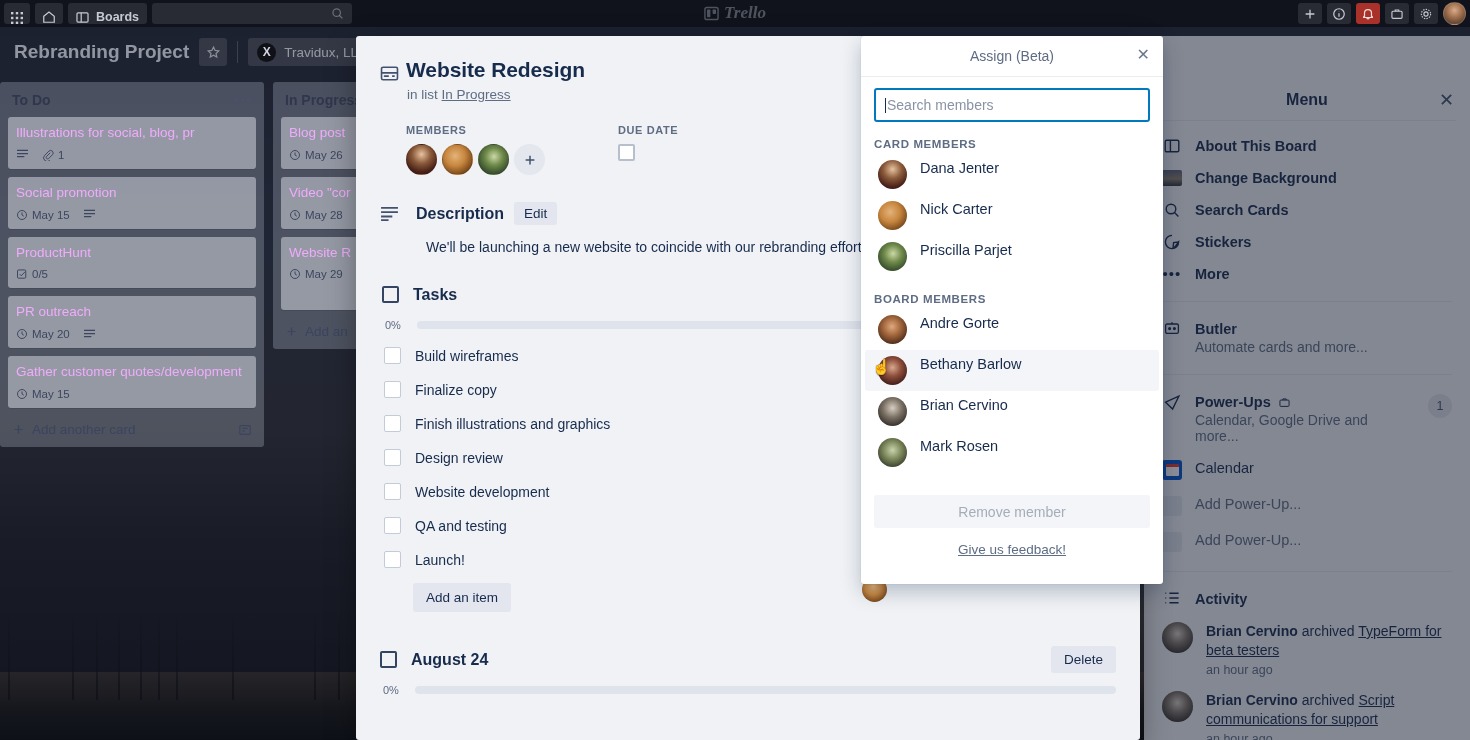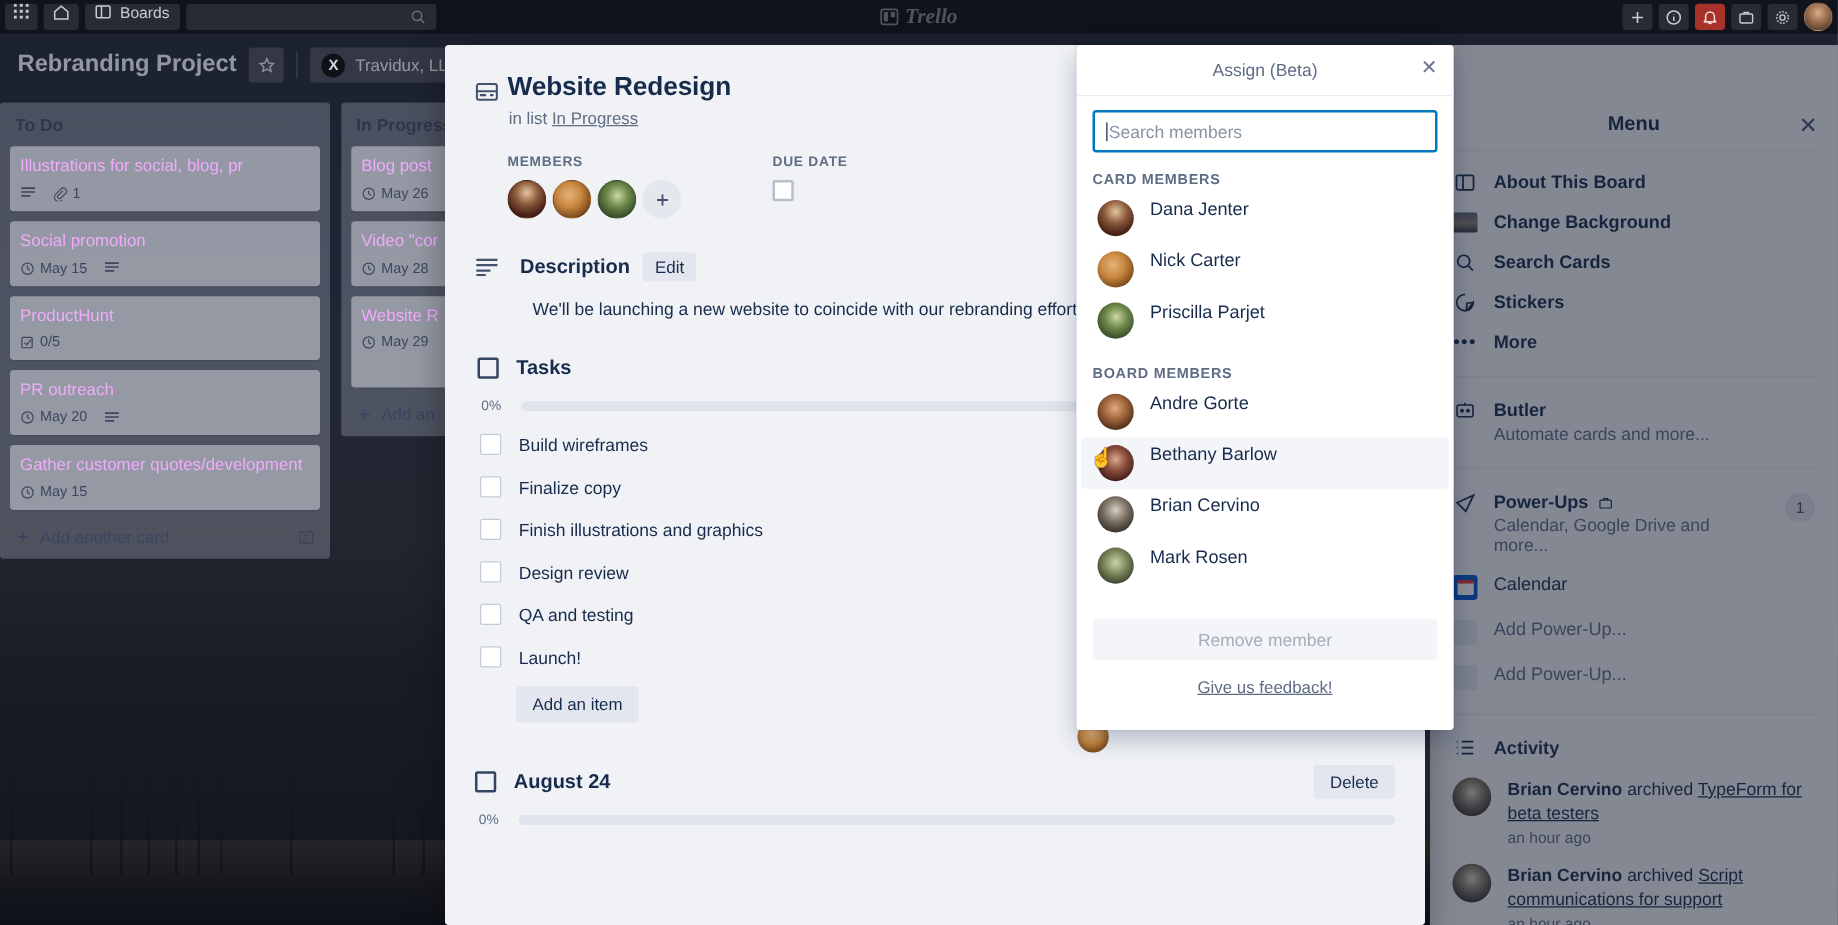--- a/index.html
+++ b/index.html
@@ -31,24 +31,24 @@
   #bg-scrim { position:absolute; inset:0; background: rgba(16,20,32,0.52); }
 
   
   #topnav {
     position: absolute; left:0; top:0; width:1470px; height:27px;
     background: rgba(14,17,26,0.86);
     display:flex; align-items:center; gap:5px; padding: 0 4px;
     z-index: 30;
   }
   .nav-btn {
-    height: 21px; display:flex; align-items:flex-start; gap:7px;
+    height: 21px; display:flex; align-items:flex-end; gap:7px;
     padding: 0 8px; border-radius: 3px;
     background: rgba(255,255,255,0.10);
-    color: #c6cad3; font-size: 12.5px; font-weight: 400;
+    color: #c6cad3; font-size: 12.5px; font-weight: 700;
   }
   .nav-icon-only { padding: 0 7px; }
   #nav-search {
     width: 200px; height: 21px; border-radius: 3px;
     background: rgba(255,255,255,0.10);
     display:flex; align-items:center; justify-content:space-between;
     padding: 0 8px; color: rgba(230,235,245,0.28); font-size: 12px;
   }
   #trello-logo {
     position:absolute; left:0; right:0; top:3px; margin:auto;
@@ -689,20 +689,31 @@
         <div class="cl-item-due">
           <svg width="11" height="11" viewBox="0 0 16 16" fill="none" stroke="currentColor" stroke-width="1.4">
               <circle cx="8" cy="8" r="6"></circle>
               <path d="M8 4.6V8l2.4 1.6"></path>
             </svg>
           <span>May 19</span>
         </div>
       </div>
       <div class="cl-item">
         <div class="cl-item-box"></div>
+        <div class="cl-item-label">Website development</div>
+        <div class="cl-item-due">
+          <svg width="11" height="11" viewBox="0 0 16 16" fill="none" stroke="currentColor" stroke-width="1.4">
+              <circle cx="8" cy="8" r="6"></circle>
+              <path d="M8 4.6V8l2.4 1.6"></path>
+            </svg>
+          <span>May 21</span>
+        </div>
+      </div>
+      <div class="cl-item">
+        <div class="cl-item-box"></div>
         <div class="cl-item-label">QA and testing</div>
         <div class="cl-item-due">
           <svg width="11" height="11" viewBox="0 0 16 16" fill="none" stroke="currentColor" stroke-width="1.4">
               <circle cx="8" cy="8" r="6"></circle>
               <path d="M8 4.6V8l2.4 1.6"></path>
             </svg>
           <span>May 25</span>
         </div>
       </div>
       <div class="cl-item">

